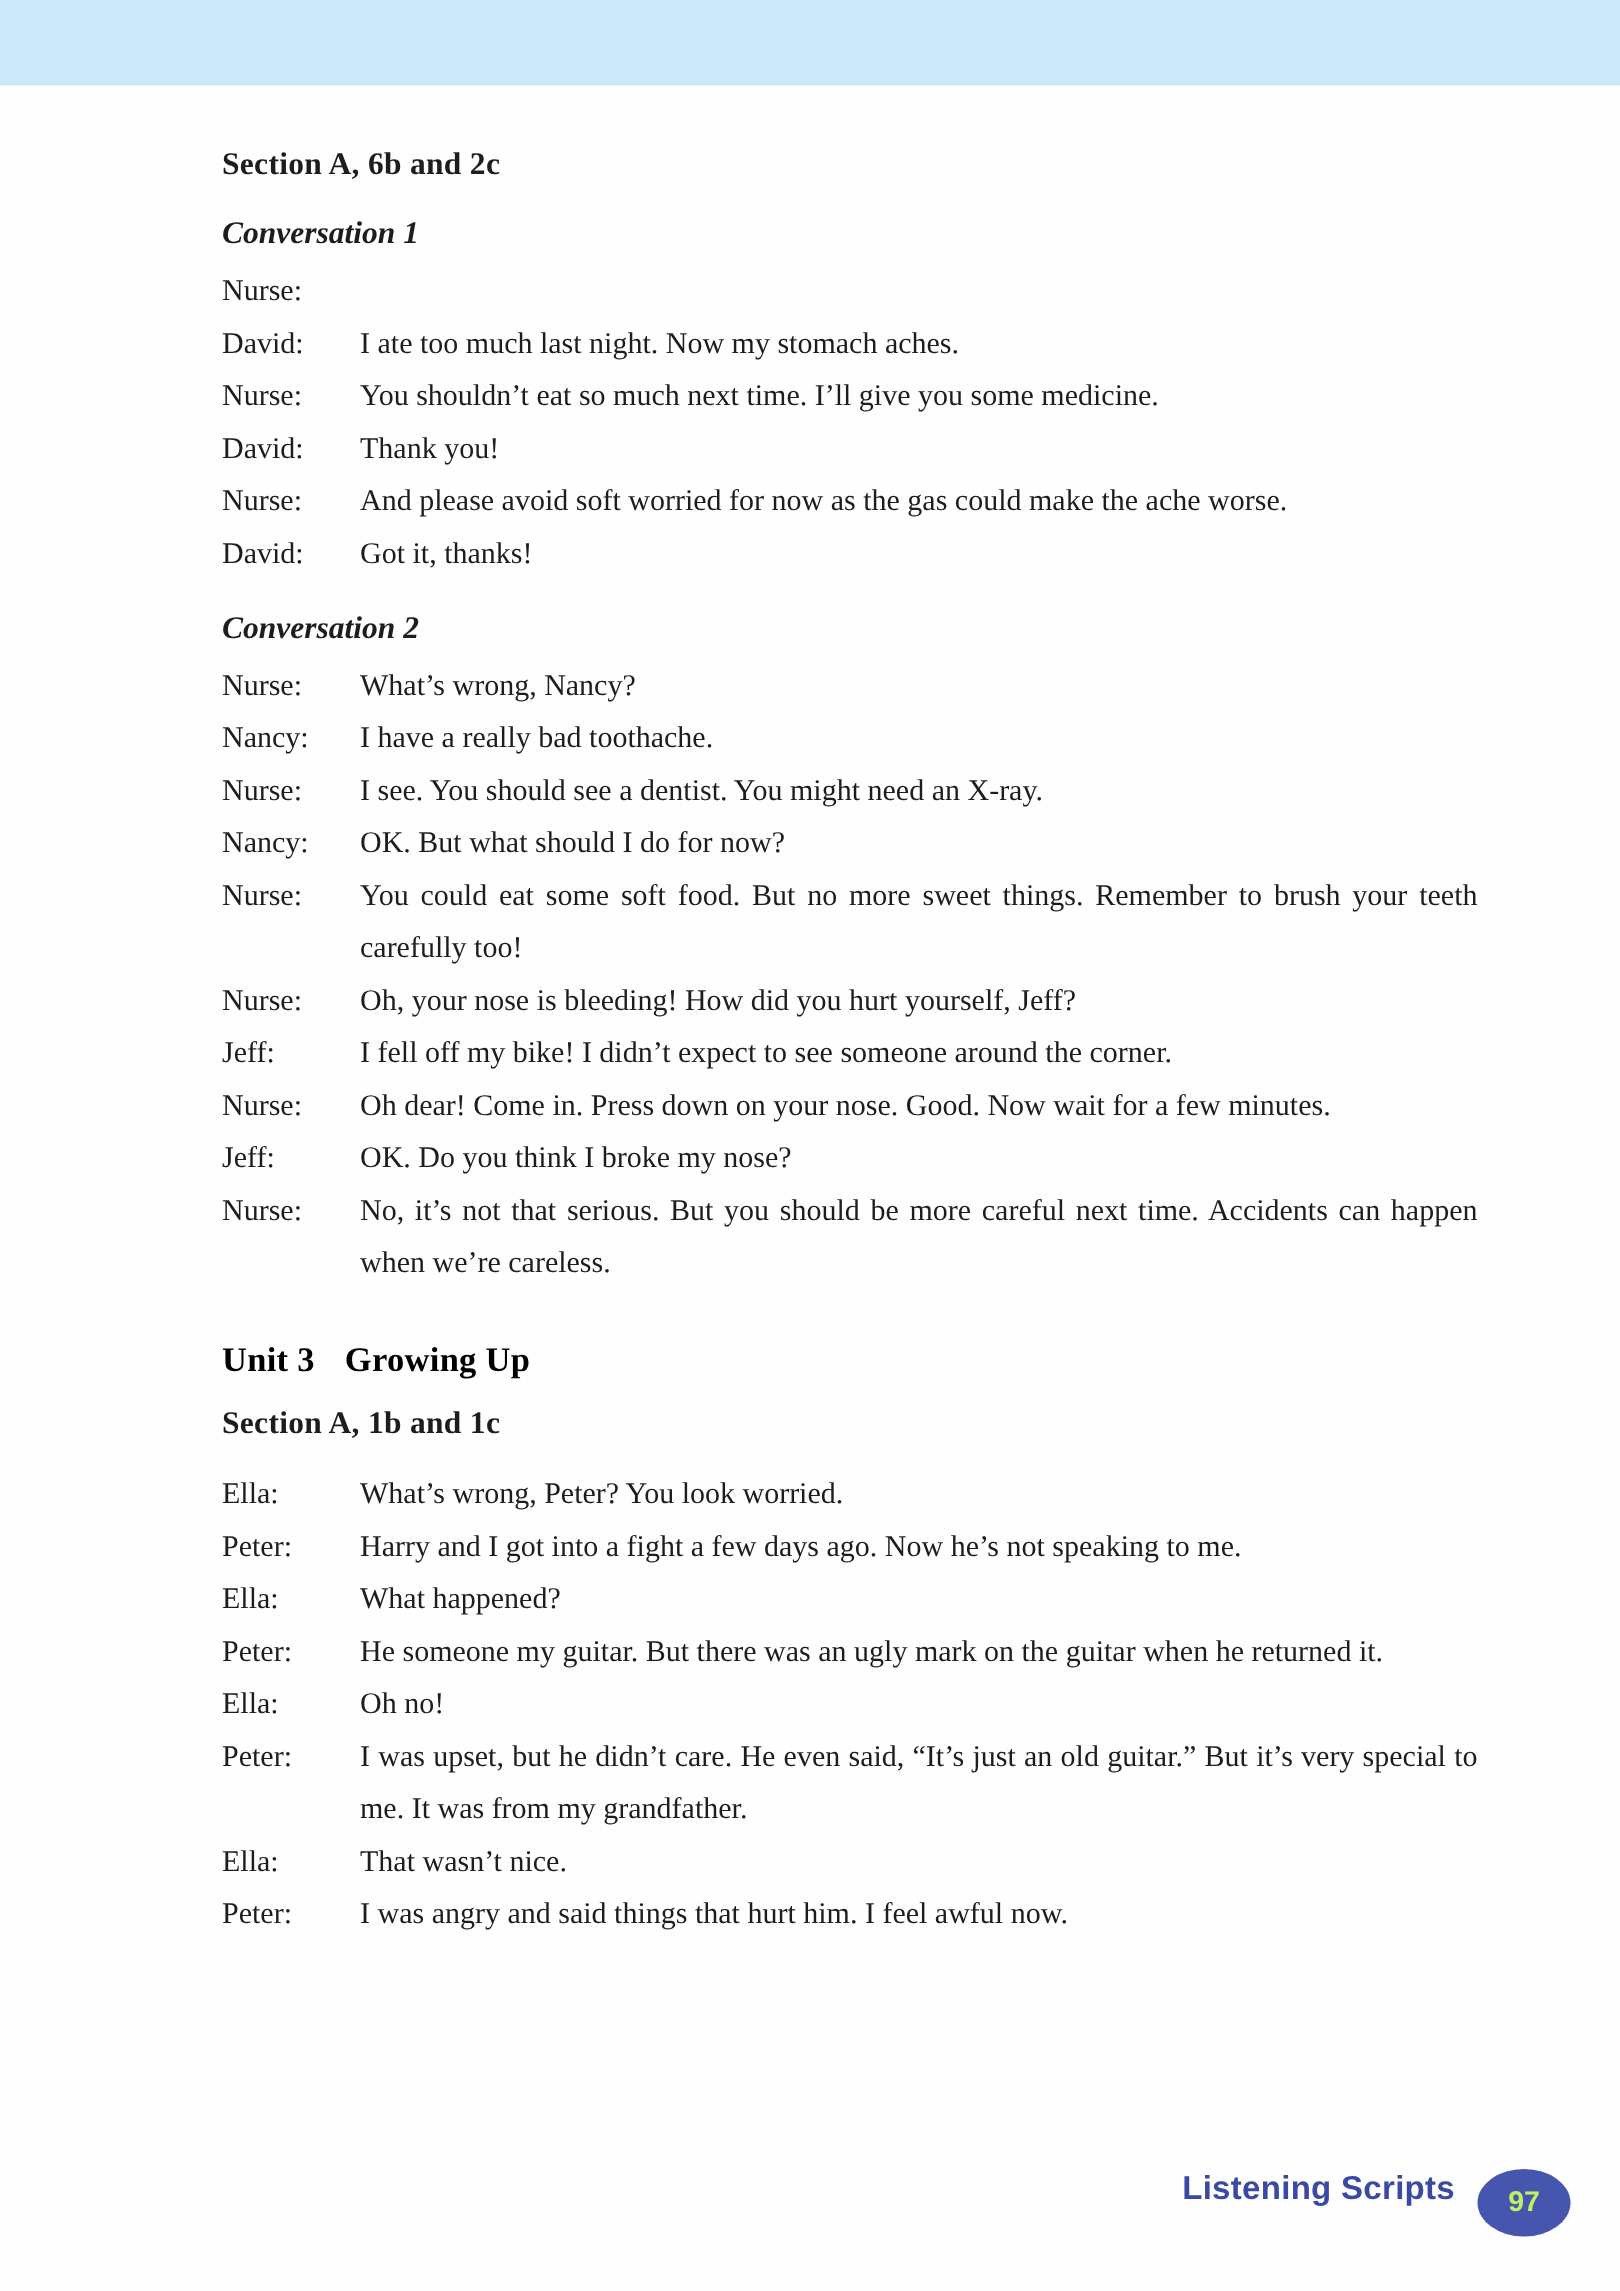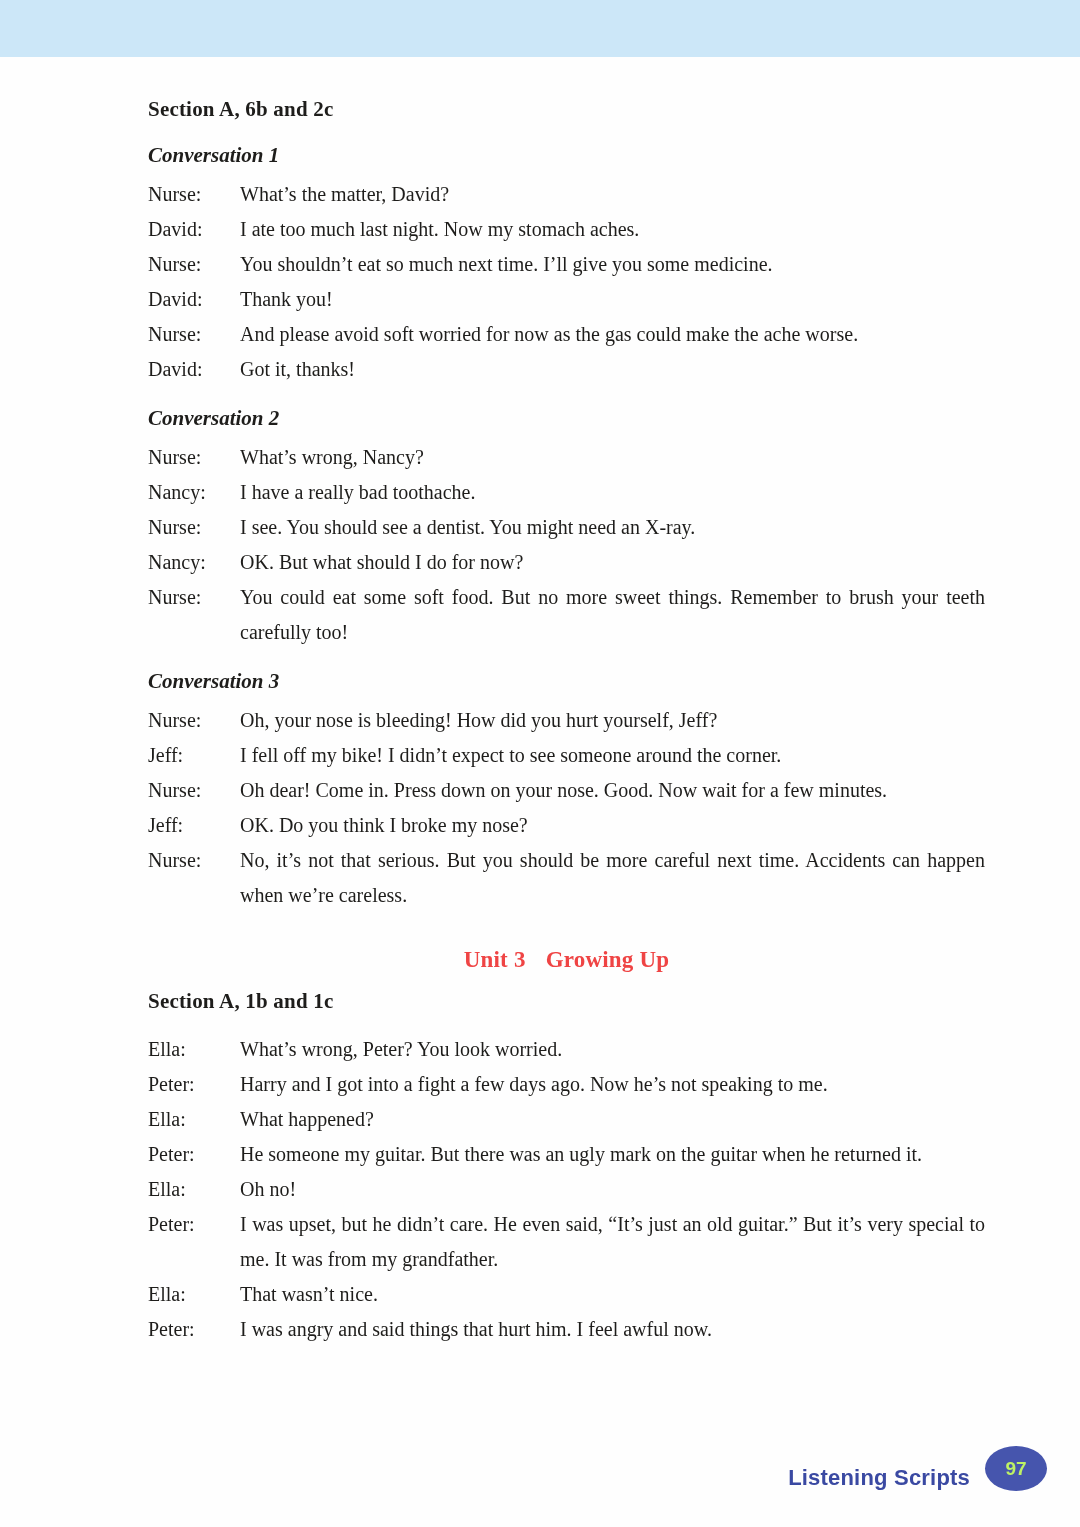--- a/index.html
+++ b/index.html
@@ -49,21 +49,21 @@
     font-weight: bold;
     margin: 34px 0 16px 0;
     letter-spacing: 0.2px;
   }
   .unit-heading .unit-title { margin-left: 20px; }
   .footer {
     position: absolute;
     top: 1446px;
     right: 33px;
     display: flex;
-    align-items: flex-end;
+    align-items: flex-start;
     gap: 15px;
     font-family: "Liberation Sans", sans-serif;
   }
   .footer-label {
     font-size: 22px;
     font-weight: bold;
     letter-spacing: 0.2px;
   }
   .page-badge {
     width: 62px;
@@ -80,21 +80,20 @@
 </head>
 <body style="color: rgb(30, 29, 27);">
 
 <div class="page">
   <div class="top-band" style="background: rgb(204, 231, 248);"></div>
   <main class="content" id="content">
       <h2 class="section-heading">Section A, 6b and 2c</h2>
       <h3 class="conversation-title">Conversation 1</h3>
       <div class="dialogue-row">
         <span class="speaker">Nurse:</span>
-        <p class="utterance">What’s the matter, David?</p>
       </div>
       <div class="dialogue-row">
         <span class="speaker">David:</span>
         <p class="utterance">I ate too much last night. Now my stomach aches.</p>
       </div>
       <div class="dialogue-row">
         <span class="speaker">Nurse:</span>
         <p class="utterance">You shouldn’t eat so much next time. I’ll give you some medicine.</p>
       </div>
       <div class="dialogue-row">
@@ -123,42 +122,41 @@
         <p class="utterance">I see. You should see a dentist. You might need an X-ray.</p>
       </div>
       <div class="dialogue-row">
         <span class="speaker">Nancy:</span>
         <p class="utterance">OK. But what should I do for now?</p>
       </div>
       <div class="dialogue-row">
         <span class="speaker">Nurse:</span>
         <p class="utterance">You could eat some soft food. But no more sweet things. Remember to brush your teeth carefully too!</p>
       </div>
-      <h3 class="conversation-title">Conversation 3</h3>
       <div class="dialogue-row">
         <span class="speaker">Nurse:</span>
         <p class="utterance">Oh, your nose is bleeding! How did you hurt yourself, Jeff?</p>
       </div>
       <div class="dialogue-row">
         <span class="speaker">Jeff:</span>
         <p class="utterance">I fell off my bike! I didn’t expect to see someone around the corner.</p>
       </div>
       <div class="dialogue-row">
         <span class="speaker">Nurse:</span>
         <p class="utterance">Oh dear! Come in. Press down on your nose. Good. Now wait for a few minutes.</p>
       </div>
       <div class="dialogue-row">
         <span class="speaker">Jeff:</span>
         <p class="utterance">OK. Do you think I broke my nose?</p>
       </div>
       <div class="dialogue-row">
         <span class="speaker">Nurse:</span>
         <p class="utterance">No, it’s not that serious. But you should be more careful next time. Accidents can happen when we’re careless.</p>
       </div>
-      <h2 class="unit-heading" style="color: #ef4444; text-align: center;"><span class="unit-label">Unit 3</span><span class="unit-title">Growing Up</span></h2>
+      <h2 class="unit-heading" style="color: #000000;"><span class="unit-label">Unit 3</span><span class="unit-title">Growing Up</span></h2>
       <h2 class="section-heading">Section A, 1b and 1c</h2>
       <div class="dialogue-row">
         <span class="speaker">Ella:</span>
         <p class="utterance">What’s wrong, Peter? You look worried.</p>
       </div>
       <div class="dialogue-row">
         <span class="speaker">Peter:</span>
         <p class="utterance">Harry and I got into a fight a few days ago. Now he’s not speaking to me.</p>
       </div>
       <div class="dialogue-row">

